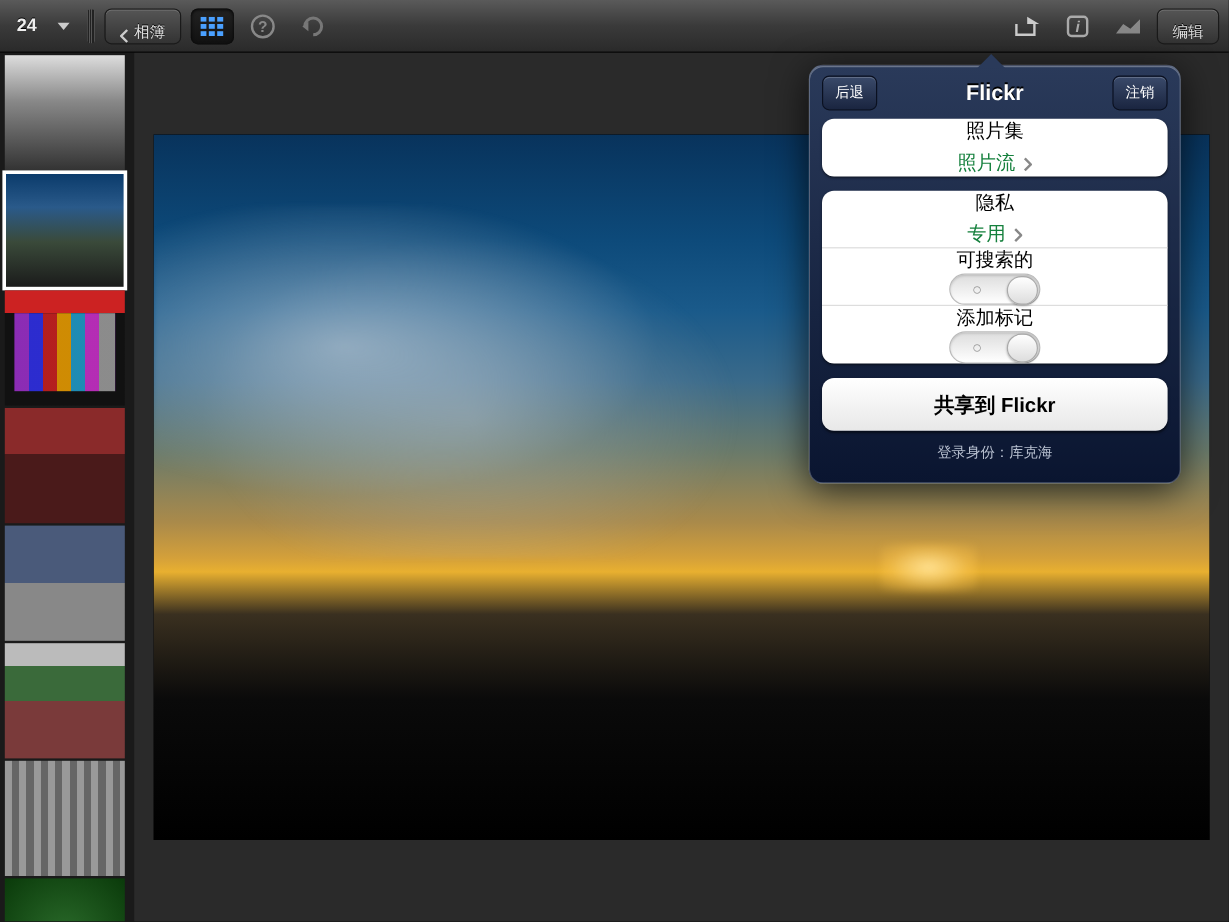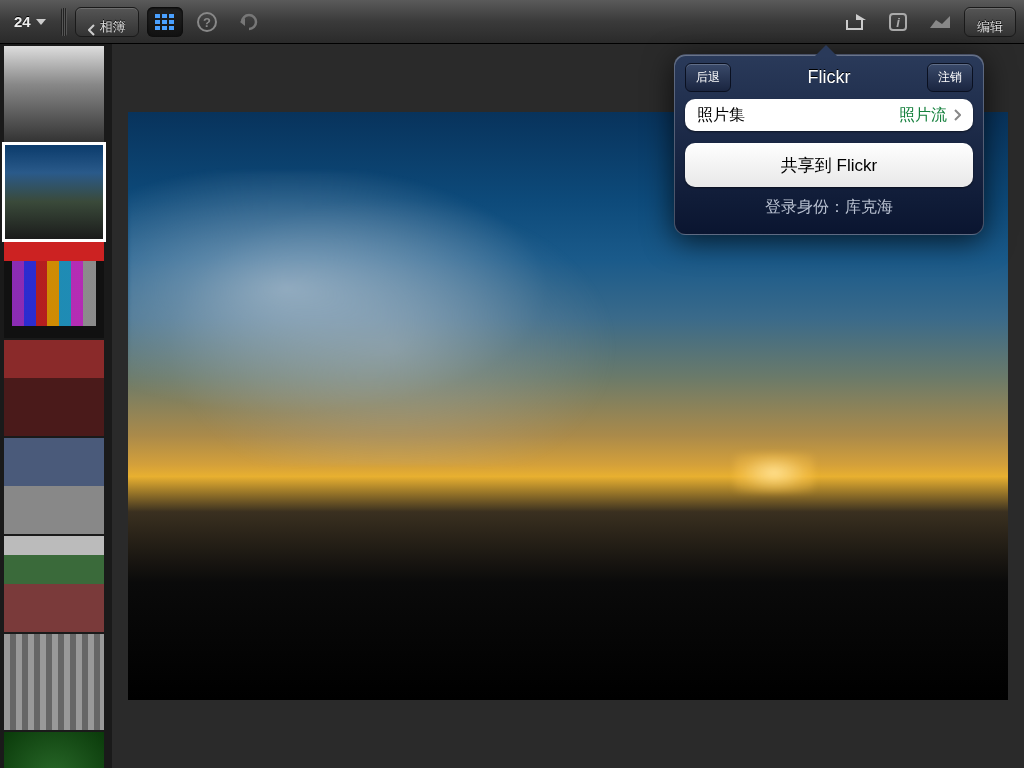--- a/index.html
+++ b/index.html
@@ -1,54 +1,54 @@
 <!DOCTYPE html>
 <html><head>
 <meta charset="utf-8">
 <style>
 * { margin: 0; padding: 0; box-sizing: border-box; font-family: -apple-system, "Helvetica Neue", Arial, sans-serif; }
 body { width: 1024px; height: 768px; background: #2a2a2a; overflow: hidden; position: relative; }
 
 
 .toolbar { height: 44px; background: linear-gradient(to bottom, #5a5a5a 0%, #3a3a3a 50%, #2a2a2a 100%); display: flex; align-items: center; padding: 0 8px; border-bottom: 1px solid #000; }
-.tb-count { color: #eee; font-size: 15px; font-weight: bold; padding: 0 6px; display: flex; align-items: center; gap: 4px; text-shadow: 0 -1px 0 #000; }
+.tb-count { color: #eee; font-size: 15px; font-weight: bold; padding: 0 6px; display: flex; align-items: center; gap: 16px; text-shadow: 0 -1px 0 #000; }
 .tb-count svg { width: 12px; height: 10px; }
 .tb-sep { width: 6px; height: 28px; margin: 0 8px; background: repeating-linear-gradient(90deg, #222 0 1px, #555 1px 2px); border-radius: 2px; }
 .tb-btn { height: 30px; padding: 0 12px; background: linear-gradient(to bottom, #555, #333); border: 1px solid #1a1a1a; border-radius: 6px; color: #ddd; font-size: 13px; display: flex; align-items: flex-end; justify-content: center; box-shadow: inset 0 1px 0 rgba(255,255,255,0.15); text-shadow: 0 -1px 0 #000; margin-right: 8px; cursor: pointer; }
 .tb-icon { width: 36px; height: 30px; display: flex; align-items: center; justify-content: center; margin-right: 6px; cursor: pointer; }
 .tb-icon.active { background: linear-gradient(to bottom, #222, #111); border-radius: 6px; box-shadow: inset 0 1px 3px #000; }
 .tb-spacer { flex: 1; }
 
 
 .sidebar { position: absolute; left: 0; top: 44px; bottom: 0; width: 112px; background: #1a1a1a; overflow: hidden; }
 .thumb { width: 100px; height: 96px; margin: 2px 4px; background: #444; position: relative; }
 .thumb.selected { outline: 3px solid #fff; outline-offset: -1px; }
 
 
 .main { position: absolute; left: 112px; top: 44px; right: 0; bottom: 0; background: #2a2a2a; display: flex; align-items: center; justify-content: center; }
 .photo { width: 880px; height: 588px; background: #000; position: relative; overflow: hidden; }
 
 
 .popover { position: absolute; top: 54px; right: 40px; width: 310px; background: linear-gradient(to bottom, #2a3a5a, #0a1530); border-radius: 12px; box-shadow: 0 6px 30px rgba(0,0,0,0.7), inset 0 1px 0 rgba(255,255,255,0.3); border: 1px solid rgba(255,255,255,0.25); }
 .popover::before { content: ""; position: absolute; top: -10px; right: 145px; width: 0; height: 0; border-left: 12px solid transparent; border-right: 12px solid transparent; border-bottom: 12px solid #2a3a5a; }
 .pop-header { height: 44px; display: flex; align-items: center; justify-content: space-between; padding: 0 10px; }
-.pop-title { color: #fff; font-size: 18px; font-weight: normal; text-shadow: 0 -1px 0 #000; }
+.pop-title { color: #fff; font-size: 18px; font-weight: bold; text-shadow: 0 -1px 0 #000; }
 .pop-hbtn { padding: 5px 10px; background: linear-gradient(to bottom, #3a4a6a, #1a2540); border: 1px solid #0a1020; border-radius: 6px; color: #fff; font-size: 12px; box-shadow: inset 0 1px 0 rgba(255,255,255,0.2); cursor: pointer; }
 .pop-body { padding: 0 10px 10px; }
 .group { background: #fff; border-radius: 10px; overflow: hidden; margin-bottom: 12px; box-shadow: 0 1px 2px rgba(0,0,0,0.5); }
-.row { height: 32px; display: flex; align-items: center; justify-content: space-between; padding: 0 12px; border-bottom: 1px solid #ddd; }
+.row { height: 48px; display: flex; align-items: center; justify-content: space-between; padding: 0 12px; border-bottom: 1px solid #ddd; flex-direction: column; }
 .row:last-child { border-bottom: none; }
 .row-label { font-size: 16px; color: #000; }
 .row-value { font-size: 16px; color: #15803d; display: flex; align-items: center; gap: 6px; }
 .chevron { width: 8px; height: 12px; }
 .toggle { width: 76px; height: 28px; background: linear-gradient(to bottom, #ddd, #fff); border: 1px solid #bbb; border-radius: 14px; position: relative; box-shadow: inset 0 1px 2px rgba(0,0,0,0.15); }
 .toggle-knob { position: absolute; right: 1px; top: 1px; width: 26px; height: 24px; background: linear-gradient(to bottom, #fff, #ddd); border: 1px solid #aaa; border-radius: 12px; box-shadow: 0 1px 2px rgba(0,0,0,0.3); }
 .toggle::before { content: "○"; position: absolute; left: 18px; top: 4px; color: #999; font-size: 14px; }
-.share-btn { height: 44px; background: linear-gradient(to bottom, #fff, #e8e8e8); border-radius: 10px; display: flex; align-items: center; justify-content: center; font-size: 17px; font-weight: normal; color: #000; cursor: pointer; box-shadow: 0 1px 2px rgba(0,0,0,0.5); }
-.login-info { text-align: center; color: #b8c0d0; font-size: 16px; padding: 10px 0 6px; }
+.share-btn { height: 44px; background: linear-gradient(to bottom, #fff, #e8e8e8); border-radius: 10px; display: flex; align-items: center; justify-content: center; font-size: 17px; font-weight: bold; color: #000; cursor: pointer; box-shadow: 0 1px 2px rgba(0,0,0,0.5); }
+.login-info { text-align: center; color: #b8c0d0; font-size: 12px; padding: 10px 0 6px; }
 
 
 .t1 { background: linear-gradient(to bottom, #ddd 0%, #888 40%, #333 100%); }
 .t2 { background: linear-gradient(to bottom, #0a3a6a 0%, #2a5a8a 30%, #3a4a3a 60%, #1a1a1a 100%); }
 .t3 { background: linear-gradient(to bottom, #cc2222 0% 20%, #111 20% 100%); }
 .t3::after { content:""; position:absolute; inset:20% 8% 12% 8%; background: repeating-linear-gradient(90deg, #a3d 0 14%, #33f 14% 28%, #d22 28% 42%, #fa0 42% 56%, #2ad 56% 70%, #d3d 70% 84%, #aaa 84% 100%); opacity:0.8; }
 .t4 { background: linear-gradient(to bottom, #8a2a2a 0% 40%, #4a1a1a 40% 100%); }
 .t5 { background: linear-gradient(to bottom, #4a5a7a 0% 50%, #888 50% 100%); }
 .t6 { background: linear-gradient(to bottom, #bbb 0% 20%, #3a6a3a 20% 50%, #7a3a3a 50% 100%); }
 .t7 { background: repeating-linear-gradient(90deg, #999 0 6px, #666 6px 12px); }
@@ -154,20 +154,43 @@
       <div class="row">
         <span class="row-label">照片集</span>
         <span class="row-value">
           <span>照片流</span>
           <svg class="chevron" viewBox="0 0 8 12">
               <path d="M2 1 L7 6 L2 11" stroke="#888" stroke-width="2" fill="none"></path>
             </svg>
         </span>
       </div>
     </div>
+    <div class="group">
+      <div class="row">
+        <span class="row-label">隐私</span>
+        <span class="row-value">
+          <span>专用</span>
+          <svg class="chevron" viewBox="0 0 8 12">
+              <path d="M2 1 L7 6 L2 11" stroke="#888" stroke-width="2" fill="none"></path>
+            </svg>
+        </span>
+      </div>
+      <div class="row">
+        <span class="row-label">可搜索的</span>
+        <div class="toggle">
+            <div class="toggle-knob"></div>
+          </div>
+      </div>
+      <div class="row">
+        <span class="row-label">添加标记</span>
+        <div class="toggle">
+            <div class="toggle-knob"></div>
+          </div>
+      </div>
+    </div>
     <div class="share-btn">
       <span>共享到 Flickr</span>
     </div>
     <div class="login-info">
       <span>登录身份：</span><span>库克海</span>
     </div>
   </div>
 </div>
 
 </body></html>

